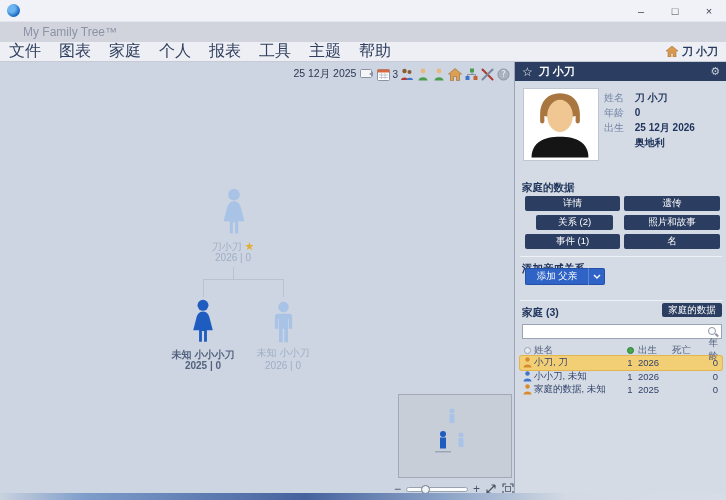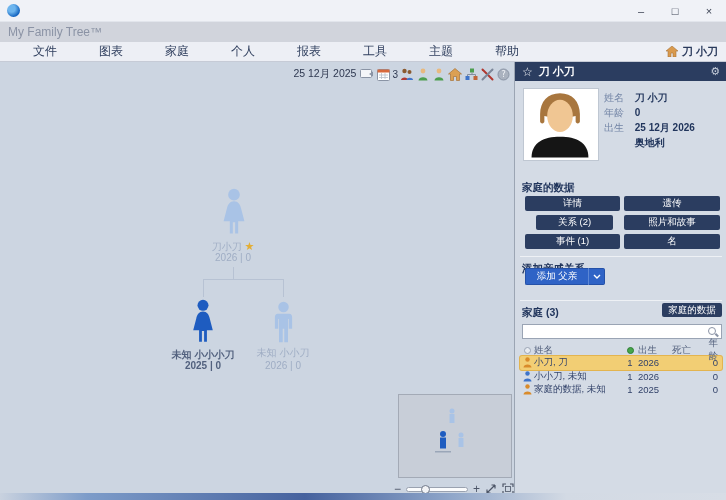--- a/index.html
+++ b/index.html
@@ -8,25 +8,25 @@
 
   
   .titlebar { position:absolute; left:0; top:0; width:726px; height:22px; background:#f0f2f7; border-bottom:1px solid #e2e5ec; display:flex; align-items:center; }
   .appicon { width:13px; height:13px; border-radius:50%; background:radial-gradient(circle at 35% 35%, #6db5ee 0 30%, #1565c0 70%); margin:0 5px 0 7px; }
   .title-text { font-size:10.5px; color:#1c2333; }
   .wincontrols { margin-left:auto; display:flex; height:22px; }
   .winbtn { width:34px; height:22px; display:flex; align-items:center; justify-content:center; font-size:11px; color:#3c4354; }
 
   
   .ribbon { position:absolute; left:0; top:22px; width:726px; height:20px; background:#d1d4dc; display:flex; align-items:center; }
-  .brand { font-size:12px; color:#8b93a5; padding-left:8px; }
+  .brand { font-size:12px; color:#8b93a5; padding-left:23px; }
 
   
   .menubar { position:absolute; left:0; top:42px; width:726px; height:20px; background:#edeff5; border-bottom:1px solid #c6cbd6; display:flex; align-items:center; }
-  .menuitem { font-size:12px; color:#31405f; padding:0 9px; height:20px; display:flex; align-items:center; cursor:default;margin-left:24px; }
+  .menuitem { font-size:16px; color:#31405f; padding:0 9px; height:20px; display:flex; align-items:center; cursor:default; }
   .menu-right { margin-left:auto; display:flex; align-items:center; gap:4px; padding-right:8px; font-size:11px; font-weight:bold; color:#2a3a5c; }
 
   
   .canvas { position:absolute; left:0; top:62px; width:514px; height:438px; background:#ccd5e1; }
   .canvas-toolbar { position:absolute; right:4px; top:5px; display:flex; align-items:center; gap:2px; }
   .tb-date { font-size:10.5px; color:#2e3850; margin-right:2px; }
   .tb-count { font-size:10px; color:#2e3850; }
   .tb-icon { width:14px; height:14px; display:flex; align-items:center; justify-content:center; }
 
   

